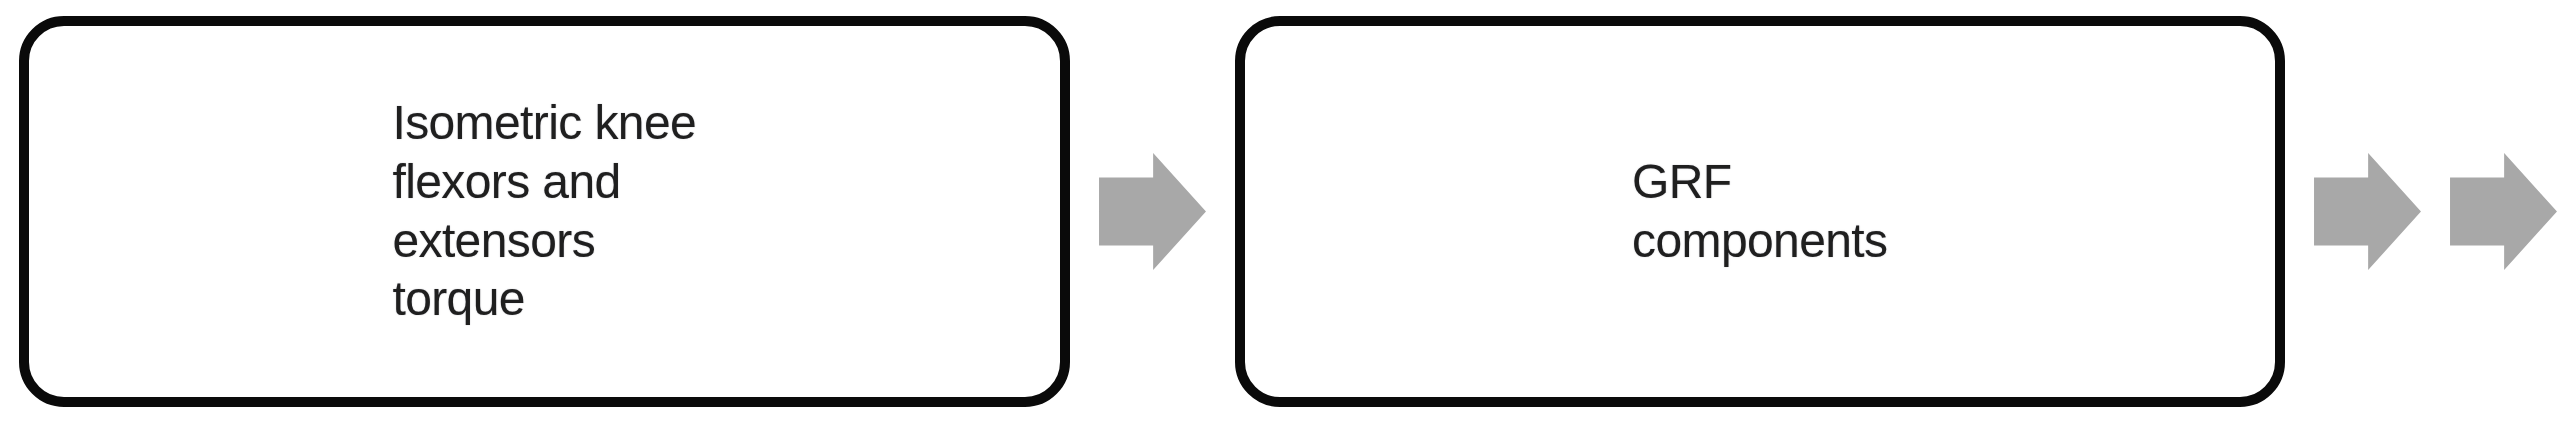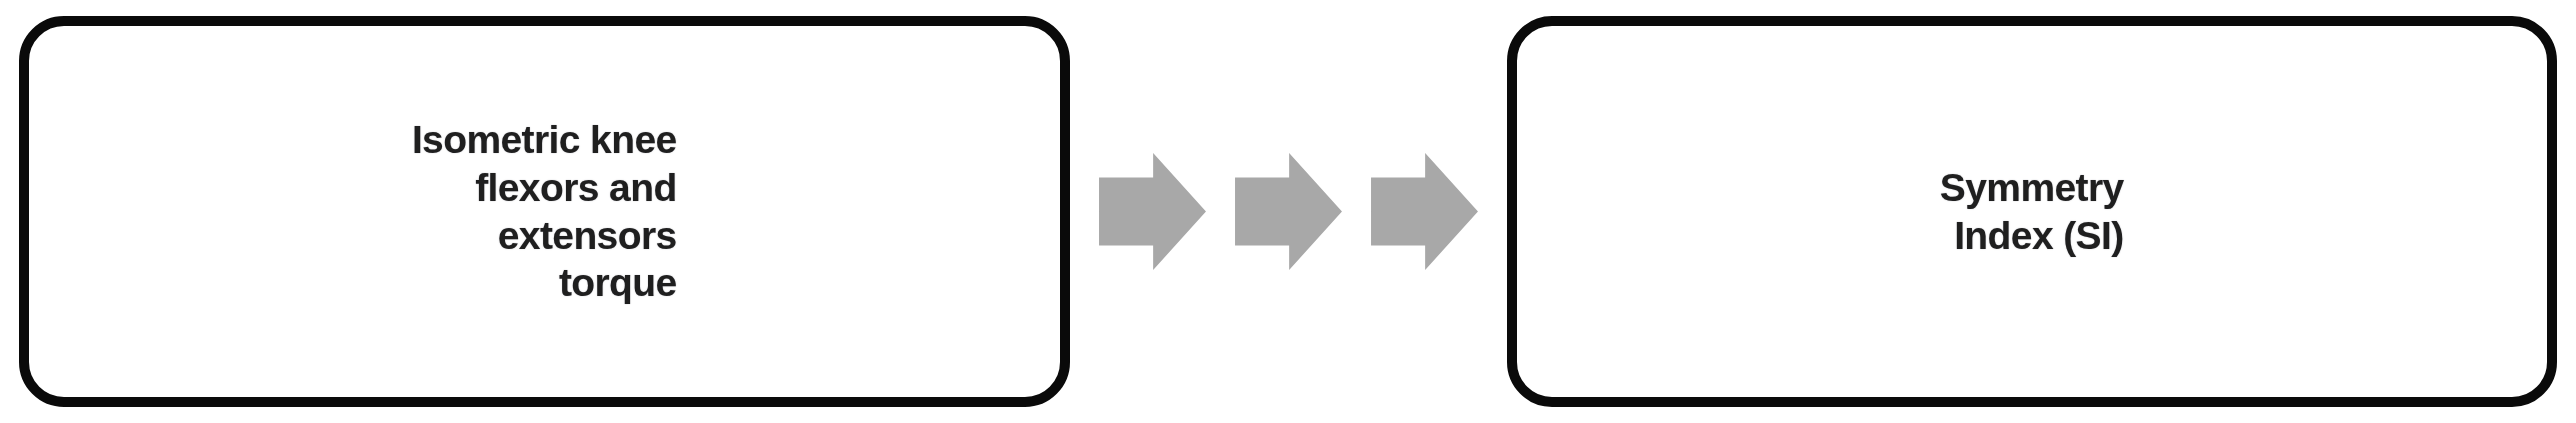--- a/index.html
+++ b/index.html
@@ -26,24 +26,24 @@
     border: 10px solid var(--box-border-color, #0a0a0a);
     border-radius: 45px;
     display: flex;
     align-items: center;
     justify-content: center;
     box-sizing: border-box;
     padding: 12.6px 19px;
   }
   .flow-box .label {
     color: var(--text-color, #1f1f1f);
-    font-size: 39px;
-    font-weight: 700;
+    font-size: 48px;
+    font-weight: 400;
     line-height: 1.22;
-    text-align: right;
+    text-align: left;
     white-space: pre-line;
     letter-spacing: -0.6px;
     text-shadow: 0 0 1.3px rgba(40,40,60,0.35);
   }
   .flow-arrow {
     flex: 0 0 107px;
     align-self: center;
     height: 117px;
     display: flex;
     align-items: center;
@@ -66,33 +66,33 @@
 extensors
 torque</div>
   </div>
 
   <div class="flow-arrow">
     <svg viewBox="0 0 170 186" aria-hidden="true">
       <polygon points="0,39 86,39 86,0 170,93 86,186 86,147 0,147" fill="#a8a8a8"></polygon>
     </svg>
   </div>
 
+  <div class="flow-box">
+    <div class="label">GRF
+components</div>
+  </div>
 
   <div class="flow-arrow">
     <svg viewBox="0 0 170 186" aria-hidden="true">
       <polygon points="0,39 86,39 86,0 170,93 86,186 86,147 0,147" fill="#a8a8a8"></polygon>
     </svg>
   </div>
 
 
   <div class="flow-arrow">
     <svg viewBox="0 0 170 186" aria-hidden="true">
       <polygon points="0,39 86,39 86,0 170,93 86,186 86,147 0,147" fill="#a8a8a8"></polygon>
     </svg>
   </div>
 
-  <div class="flow-box">
-    <div class="label">Symmetry
-Index (SI)</div>
-  </div>
 
 </div>
 
 
 </body></html>

